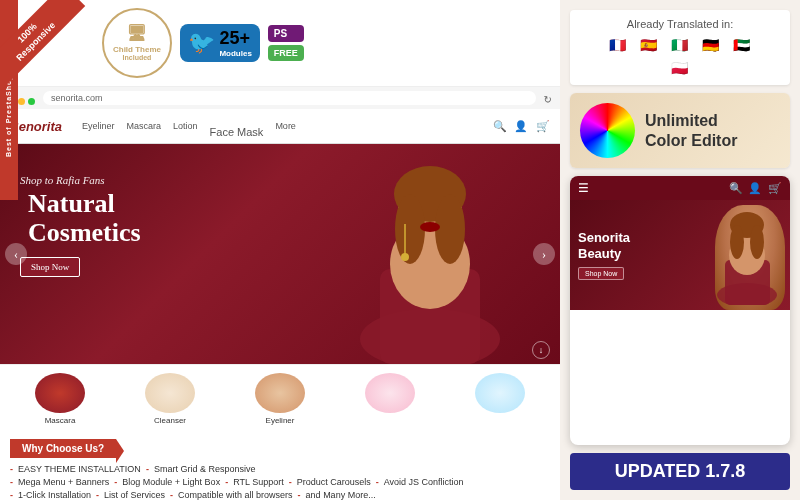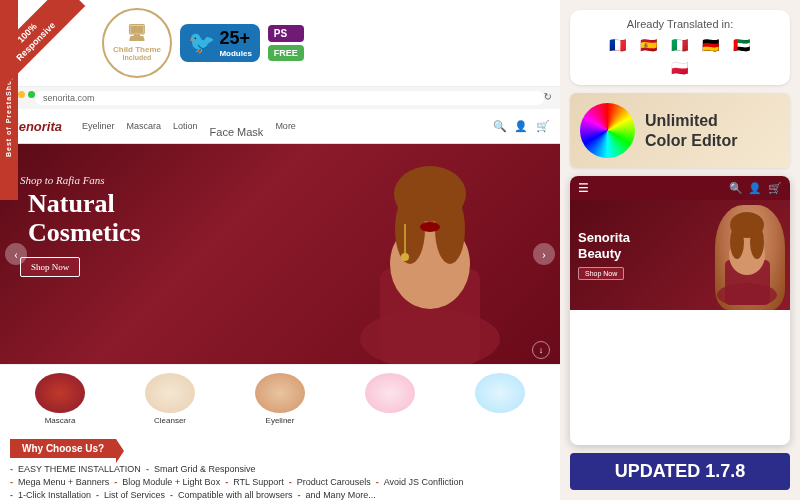--- a/index.html
+++ b/index.html
@@ -137,21 +137,22 @@
     .browser-mockup {
       width: 100%;
       background: #6a0a1a;
       position: relative;
     }
 
     .browser-nav {
       background: #f5f5f5;
       padding: 4px 8px;
       display: flex;
-      align-items: flex-start;
+      align-items: flex-end;
+      gap: 8px;
       font-size: 10px;
     }
 
     .browser-dots {
       display: flex;
       gap: 3px;
     }
 
     .dot {
       width: 7px;
@@ -328,21 +329,21 @@
       background: #f5f0eb;
       padding: 10px;
       display: flex;
       flex-direction: column;
       gap: 8px;
     }
 
     
     .translated-section {
       background: #fff;
-      border-radius: 10px;
+      border-radius: 4px;
       padding: 8px 22px;
       box-shadow: 0 1px 3px rgba(0,0,0,0.1);
     }
 
     .translated-title {
       font-size: 11px;
       color: #555;
       text-align: center;
       margin-bottom: 6px;
     }

